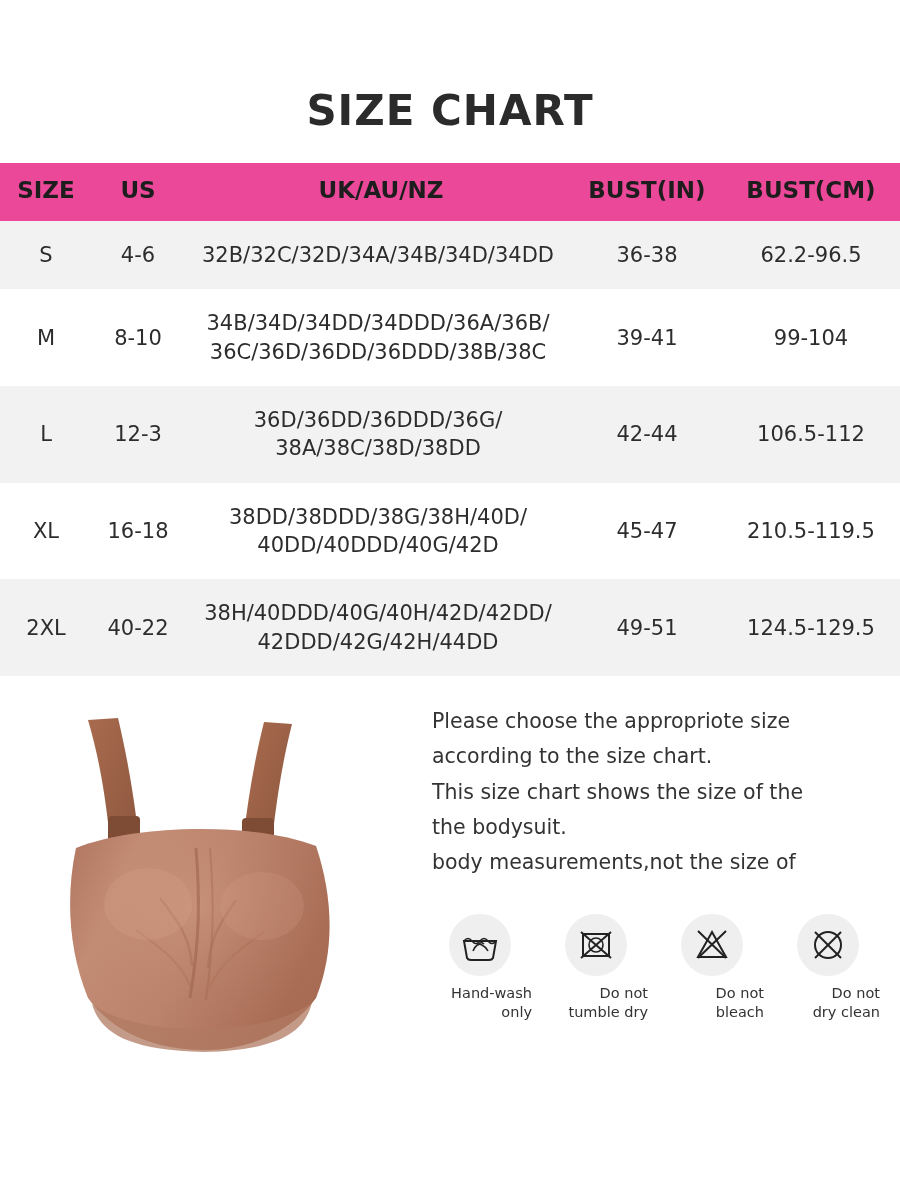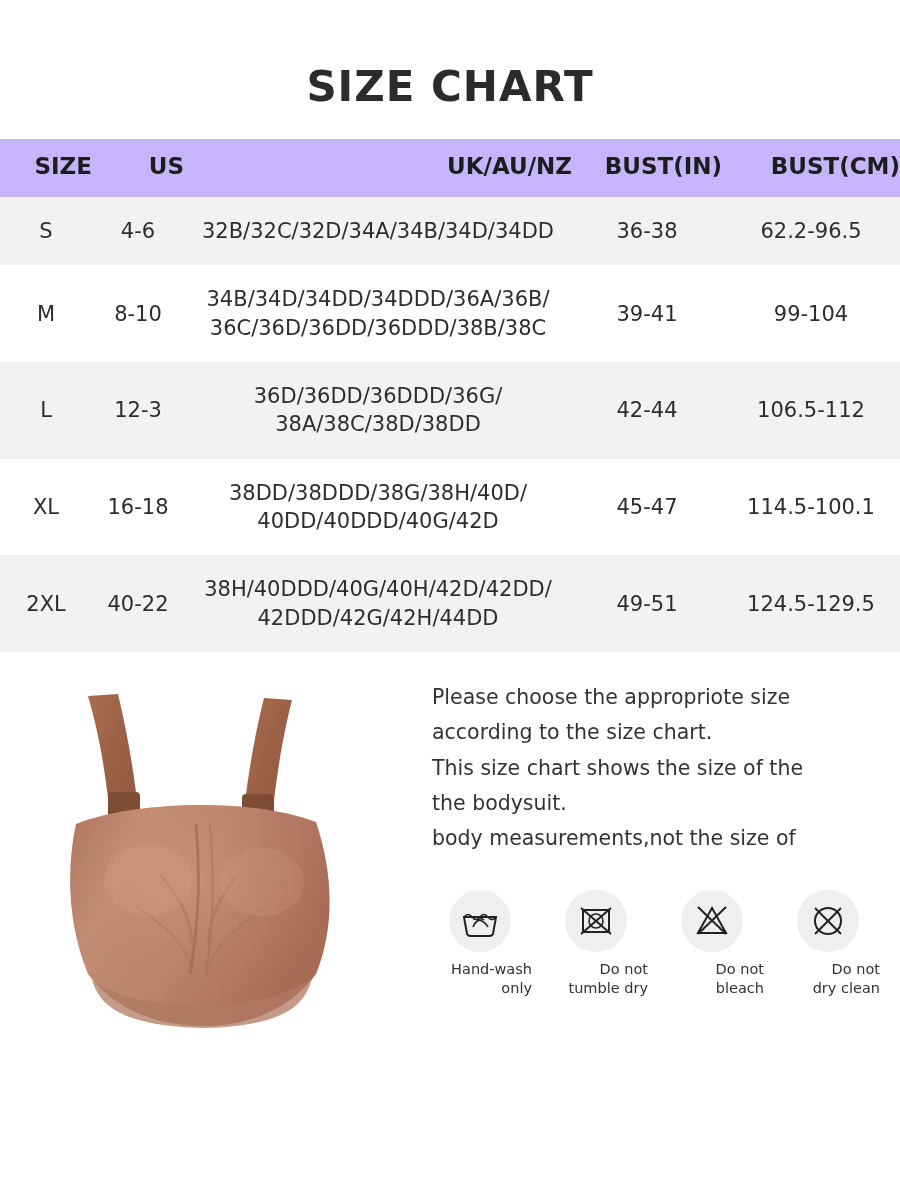--- a/index.html
+++ b/index.html
@@ -20,44 +20,44 @@
   }
 
   
   .title {
     text-align: center;
     font-family: "DejaVu Sans", sans-serif;
     font-weight: bold;
     font-size: 42px;
     letter-spacing: 1px;
     color: #2b2b2b;
-    padding-top: 62px;
+    padding-top: 86px;
     padding-bottom: 28px;
   }
 
   
   .table {
     width: 900px;
     border-collapse: collapse;
     table-layout: fixed;
   }
   .table col.c-size { width: 92px; }
   .table col.c-us   { width: 92px; }
   .table col.c-uk   { width: 388px; }
   .table col.c-bin  { width: 150px; }
   .table col.c-bcm  { width: 178px; }
 
   .table thead th {
     font-weight: bold;
     font-size: 23px;
     color: #1d1d1d;
     padding: 14px 0 18px 0;
-    text-align: right;
+    text-align: center;
     vertical-align: middle;
-    background: #c4b5fd;
+    background: #ec4899;
     white-space: nowrap;
   }
   .th-size { text-align: center; }
   .th-uk   { text-align: left; padding-left: 6px !important; }
 
   .table tbody td {
     font-size: 21px;
     color: #2d2d2d;
     text-align: center;
     vertical-align: middle;
@@ -182,21 +182,21 @@
         <td>106.5-112</td>
       </tr>
       <tr class="plain">
         <td>XL</td>
         <td>16-18</td>
         <td class="td-uk">
           <span class="line">38DD/38DDD/38G/38H/40D/</span>
           <span class="line">40DD/40DDD/40G/42D</span>
         </td>
         <td>45-47</td>
-        <td>114.5-100.1</td>
+        <td>210.5-119.5</td>
       </tr>
       <tr class="alt">
         <td>2XL</td>
         <td>40-22</td>
         <td class="td-uk">
           <span class="line">38H/40DDD/40G/40H/42D/42DD/</span>
           <span class="line">42DDD/42G/42H/44DD</span>
         </td>
         <td>49-51</td>
         <td>124.5-129.5</td>

